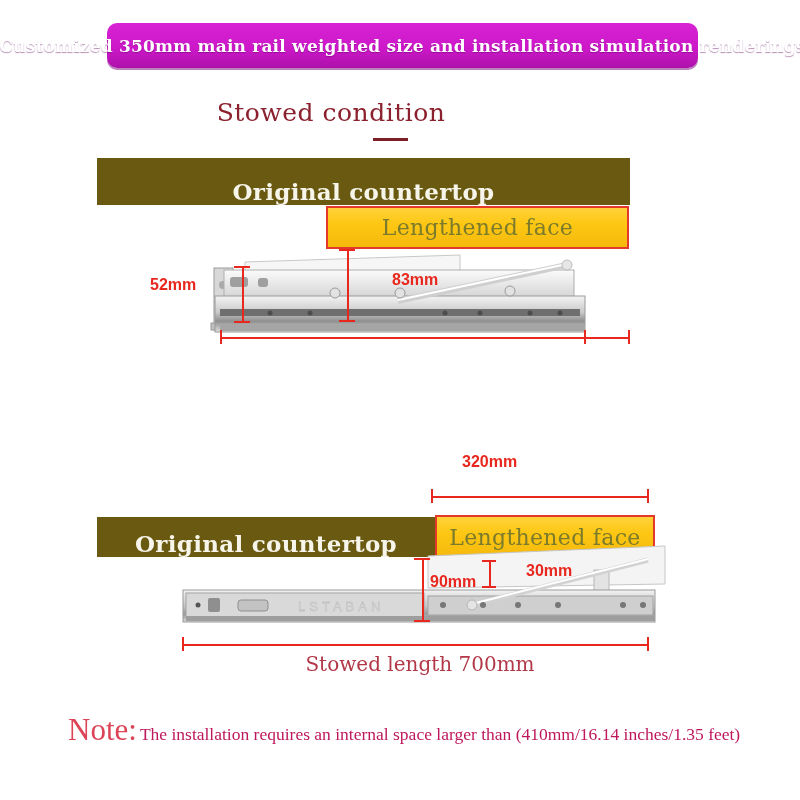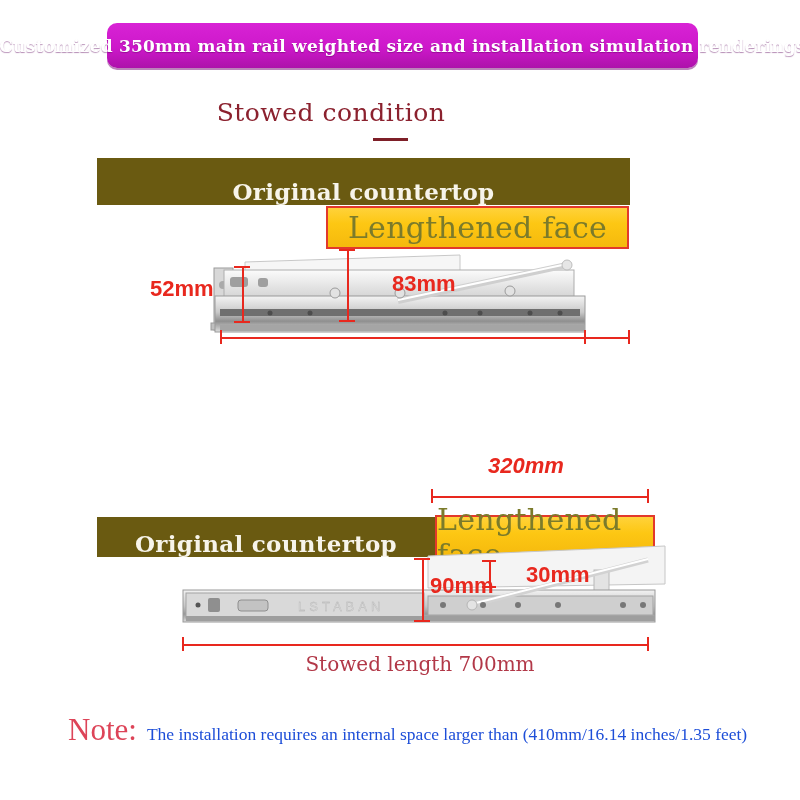--- a/index.html
+++ b/index.html
@@ -25,37 +25,37 @@
   .heading{position:absolute;left:0;width:662px;text-align:center;
     color:var(--heading_red);font-size:25px;letter-spacing:.5px;}
   .heading-dash{position:absolute;left:373px;top:138px;width:35px;height:3px;background:#7e1f28;}
 
   .countertop{position:absolute;background:var(--countertop_bg);
     display:flex;align-items:flex-end;justify-content:center;}
   .countertop span{color:var(--countertop_text);font-size:23px;font-weight:bold;letter-spacing:.3px;}
   .lengthened{position:absolute;background:linear-gradient(180deg,#ffd23a 0%,var(--lengthened_bg) 40%,#f5b90d 100%);
     border:2px solid var(--lengthened_border);box-sizing:border-box;
     display:flex;align-items:center;justify-content:center;}
-  .lengthened span{color:var(--lengthened_text);font-size:30px;letter-spacing:.3px;}
+  .lengthened span{color:var(--lengthened_text);font-size:22px;letter-spacing:.3px;}
 
   .dim-label{position:absolute;color:var(--dim_red);
-    font-family:"Liberation Sans",sans-serif;font-weight:bold;font-size:22px;white-space:nowrap;}
+    font-family:"Liberation Sans",sans-serif;font-weight:bold;font-size:16px;white-space:nowrap;}
   .vline{position:absolute;width:2px;background:var(--dim_red);}
   .hline{position:absolute;height:2px;background:var(--dim_red);}
   .capH{position:absolute;width:16px;height:2px;background:var(--dim_red);}
   .tickV{position:absolute;width:2px;height:14px;background:var(--dim_red);}
 
   .caption{position:absolute;color:var(--caption_maroon);font-size:20px;white-space:nowrap;}
   .caption-small{position:absolute;color:var(--caption_maroon);font-size:15px;white-space:nowrap;}
   .caption-center{text-align:center;}
 
-  .note-row{position:absolute;left:68px;top:712px;display:flex;align-items:baseline;gap:10px;
+  .note-row{position:absolute;left:68px;top:712px;display:flex;align-items:baseline;gap:3px;
     font-family:"Liberation Serif",serif;}
   .note-label{color:var(--note_red);font-size:31px;}
-  .note-text{color:#1d4ed8;font-size:17.5px;white-space:nowrap;}
+  .note-text{color:#be185d;font-size:17.5px;white-space:nowrap;}
 
   svg{position:absolute;display:block;}
   svg text{font-family:"Liberation Sans",sans-serif;}
 </style>
 </head>
 <body>
 
 <div id="canvas">
 
   <div class="banner">
@@ -127,21 +127,21 @@
   <div class="capH" style="left:339px;top:249px;"></div>
   <div class="capH" style="left:339px;top:320px;"></div>
 
   <div class="hline" style="left:221px;top:337px;width:409px;"></div>
   <div class="tickV" style="left:220px;top:330px;"></div>
   <div class="tickV" style="left:584px;top:330px;"></div>
   <div class="tickV" style="left:628px;top:330px;"></div>
 
 
 
-  <div class="dim-label" style="left:488px;top:453px;font-style:italic;">320mm</div>
+  <div class="dim-label" style="left:462px;top:453px;">320mm</div>
   <div class="hline" style="left:432px;top:496px;width:217px;"></div>
   <div class="tickV" style="left:431px;top:489px;"></div>
   <div class="tickV" style="left:647px;top:489px;"></div>
 
   <div class="countertop" style="left:97px;top:517px;width:338px;height:40px;">
     <span>Original countertop</span>
   </div>
   <div class="lengthened" style="left:435px;top:515px;width:220px;height:44px;">
     <span>Lengthened face</span>
   </div>

